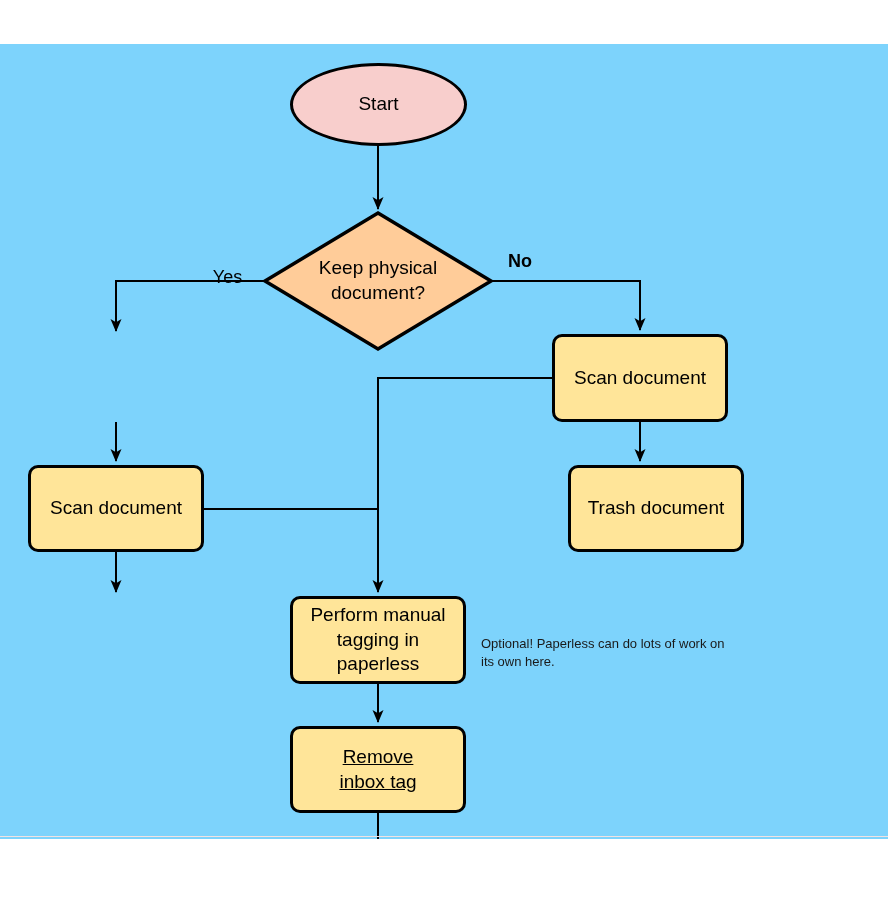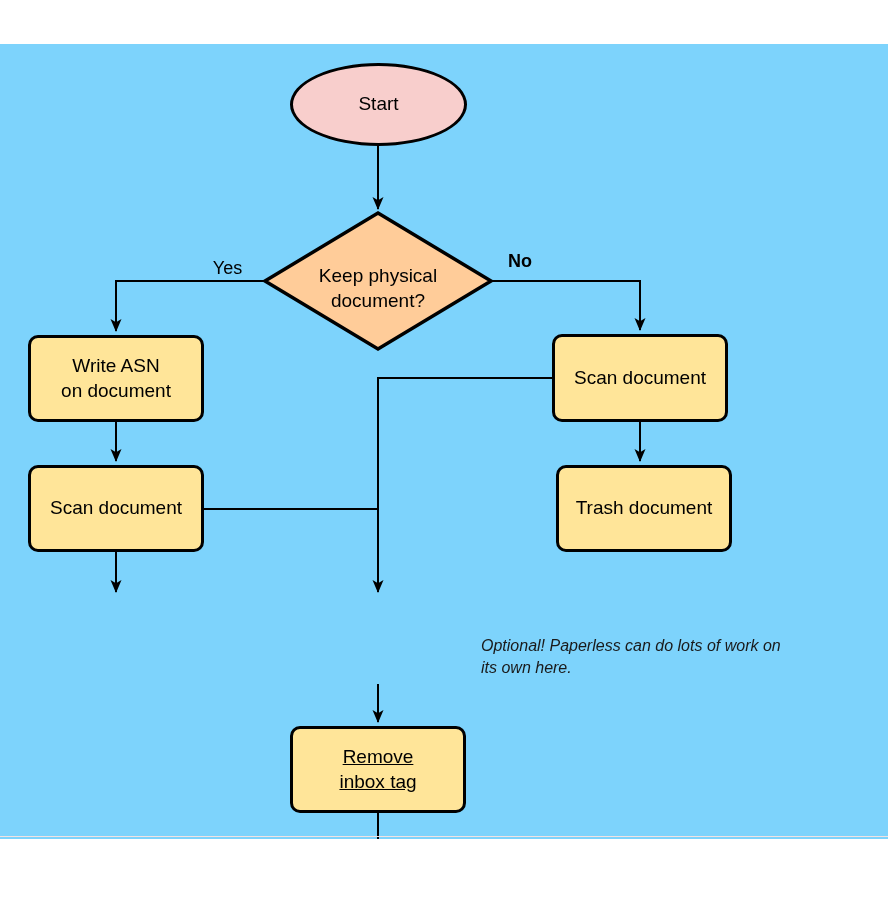--- a/index.html
+++ b/index.html
@@ -57,47 +57,46 @@
   }
 
   .edge-label {
     position: absolute;
     font-size: 18px;
     text-align: center;
   }
 
   .note {
     position: absolute;
-    font-style: italic;
-    font-size: 16px;
+    font-size: 13px;
     line-height: 1.4;
     white-space: pre-line;
     color: #1a1a1a;
   }
 
   .bottom-rule {
     position: absolute;
     left: 0; right: 0;
     bottom: 2px;
     height: 1.5px;
     background: #f0e2e2;
   }
 
   
   .n-start        { left: 290px; top: 19px;  width: 177px; height: 83px; }
   .n-write-asn    { left: 28px;  top: 291px; width: 176px; height: 87px; }
   .n-scan-left    { left: 28px;  top: 421px; width: 176px; height: 87px; }
   .n-archive      { left: 27px;  top: 552px; width: 178px; height: 88px; }
   .n-scan-right   { left: 552px; top: 290px; width: 176px; height: 88px; }
-  .n-trash        { left: 556px; top: 421px; width: 176px; height: 87px; }
+  .n-trash        { left: 568px; top: 421px; width: 176px; height: 87px; }
   .n-perform      { left: 290px; top: 552px; width: 176px; height: 88px; }
   .n-remove       { left: 290px; top: 682px; width: 176px; height: 87px; text-decoration: underline; }
   .n-end          { left: 290px; top: 813px; width: 176px; height: 84px; font-family: Liberation Mono, monospace; }
-  .l-decision     { left: 280px; top: 193px; width: 196px; height: 104px; }
-  .l-yes          { left: 205px; top: 214px; width: 45px; text-align: center; }
+  .l-decision     { left: 280px; top: 185px; width: 196px; height: 104px; }
+  .l-yes          { left: 205px; top: 223px; width: 45px; text-align: center; }
   .l-no           { left: 500px; top: 207px; width: 40px; font-weight: bold; }
   .l-note         { left: 481px; top: 591px; width: 404px; }
 </style>
 </head>
 <body>
 
 <div class="canvas">
 
   <svg class="edges-layer" width="888" height="907" viewBox="0 0 888 907" xmlns="http://www.w3.org/2000/svg">
     <defs>
@@ -124,30 +123,31 @@
 
   <div class="node terminal n-start">Start</div>
 
   <div class="decision-label l-decision">Keep physical
 document?</div>
 
   <div class="edge-label l-yes">Yes</div>
 
   <div class="edge-label l-no">No</div>
 
-  <div class="node process n-write-asn">Write ASN
-on document</div>
 
   <div class="node process n-scan-left">Scan document</div>
 
 
   <div class="node process n-scan-right">Scan document</div>
 
   <div class="node process n-trash">Trash document</div>
 
+  <div class="node process n-perform">Perform manual
+tagging in
+paperless</div>
 
   <div class="node process n-remove">Remove
 inbox tag</div>
 
   <div class="node terminal n-end">End</div>
 
   <div class="note l-note">Optional! Paperless can do lots of work on
 its own here.</div>
 
   <div class="bottom-rule"></div>

